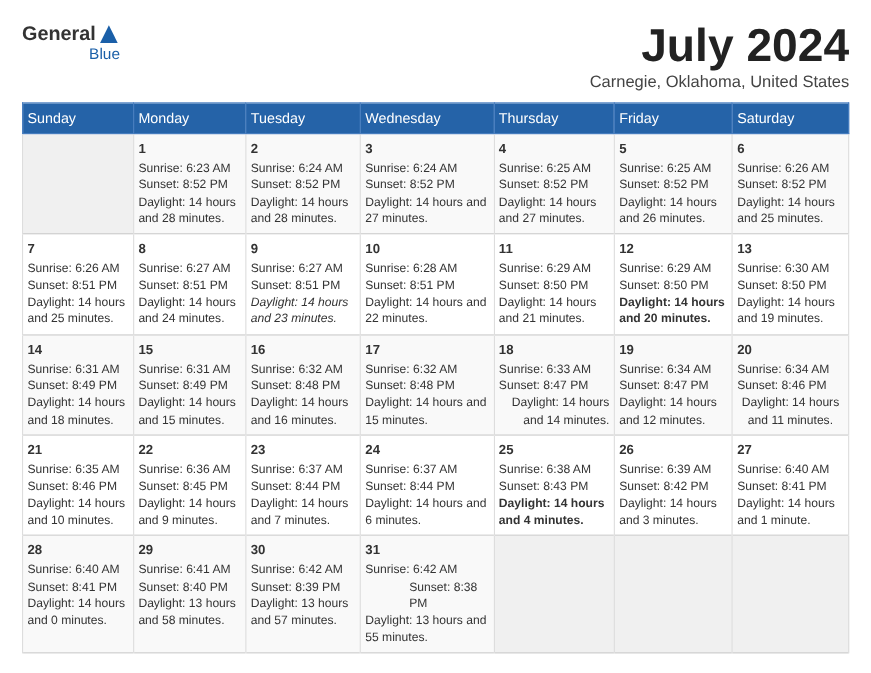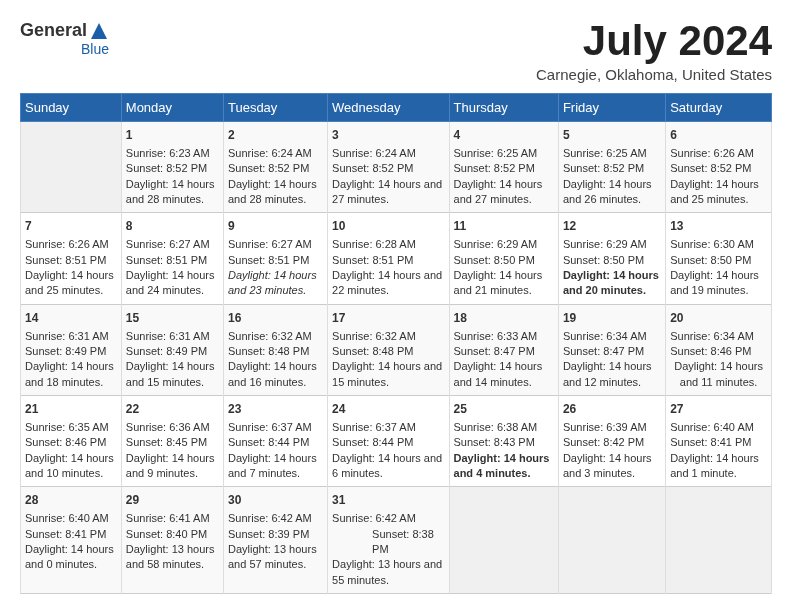--- a/index.html
+++ b/index.html
@@ -221,21 +221,21 @@
         <td>
           <span class="day-number">17</span>
           <span style="display: block;">Sunrise: 6:32 AM</span>
           <span style="display: block;">Sunset: 8:48 PM</span>
           <span style="display: block;">Daylight: 14 hours and 15 minutes.</span>
         </td>
         <td>
           <span class="day-number">18</span>
           <span style="display: block;">Sunrise: 6:33 AM</span>
           <span style="display: block;">Sunset: 8:47 PM</span>
-          <span style="display: block;">Daylight: 14 hours and 14 minutes.</span>
+          <span style="display: block; text-align: right;">Daylight: 14 hours and 14 minutes.</span>
         </td>
         <td>
           <span class="day-number">19</span>
           <span style="display: block;">Sunrise: 6:34 AM</span>
           <span style="display: block;">Sunset: 8:47 PM</span>
           <span style="display: block;">Daylight: 14 hours and 12 minutes.</span>
         </td>
         <td>
           <span class="day-number">20</span>
           <span style="display: block;">Sunrise: 6:34 AM</span>

